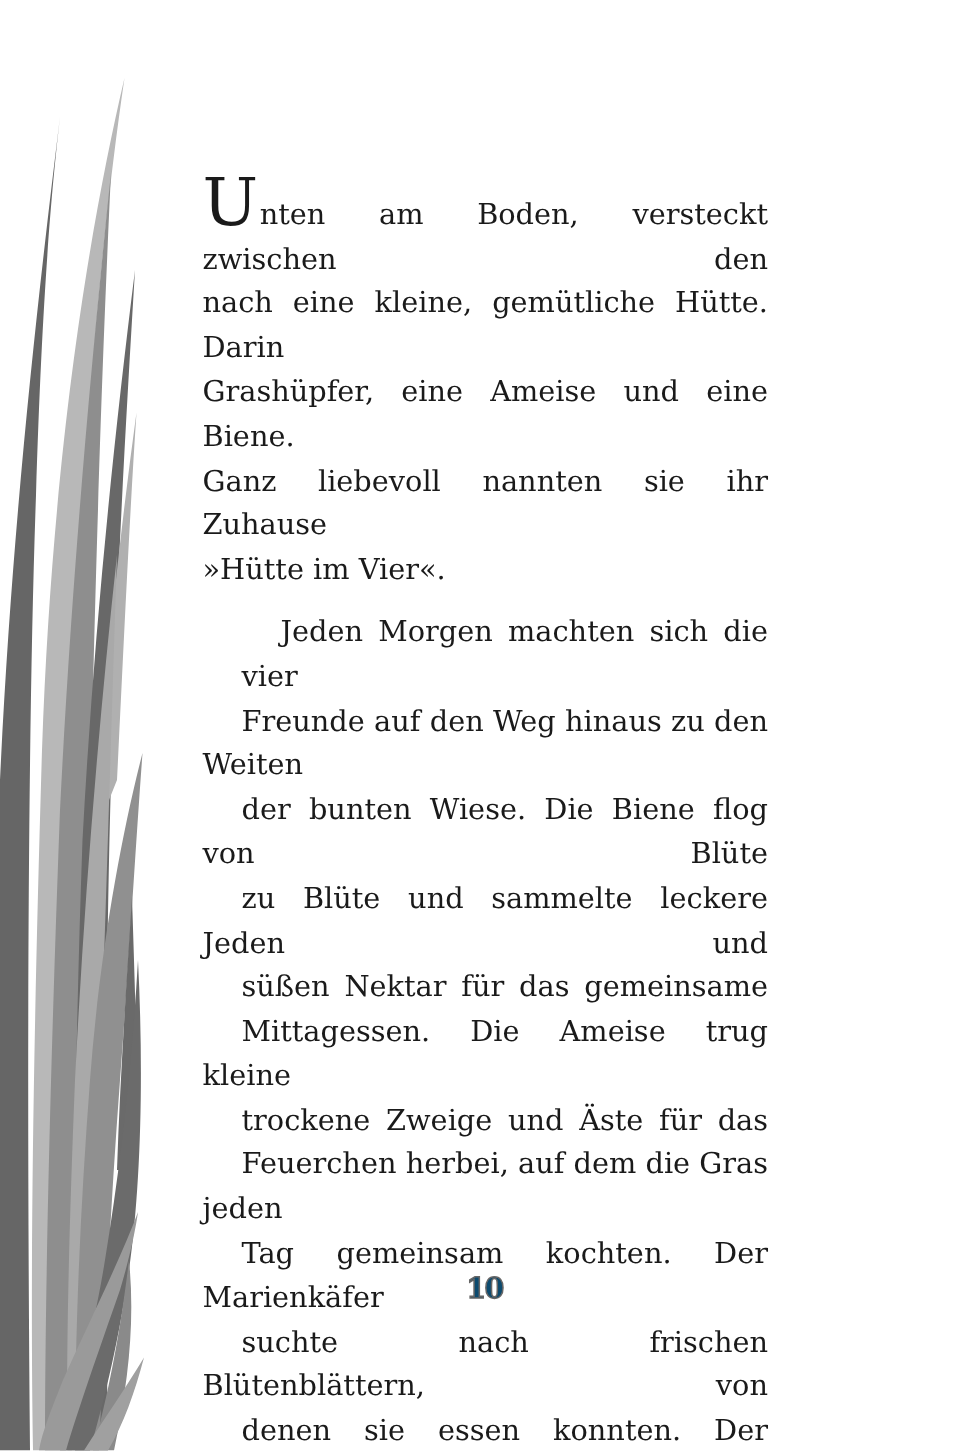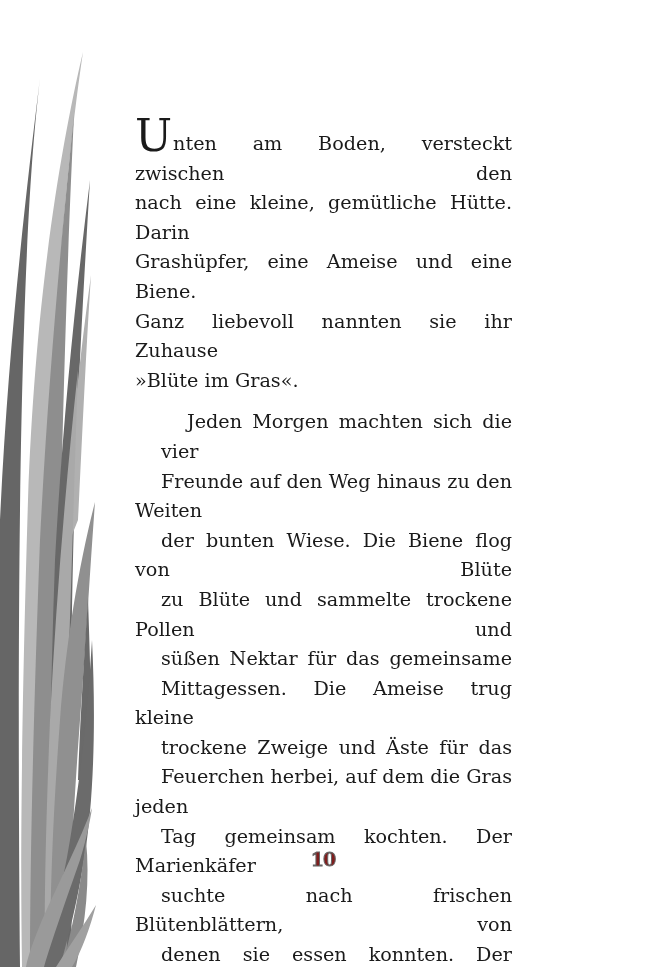--- a/index.html
+++ b/index.html
@@ -46,21 +46,21 @@
     }
     .page-number {
       position: absolute;
       left: 300px;
       top: 848px;
       width: 46px;
       text-align: center;
       font-family: "DejaVu Serif", serif;
       font-size: 19px;
       font-weight: bold;
-      color: #7f1d1d;
+      color: #0c4a6e;
       -webkit-text-stroke: 1px #666;
       letter-spacing: -1px;
     }
     .justify-line {
       display: block;
       text-align-last: justify;
     }
     .last-line {
       display: block;
       text-align-last: left;
@@ -94,27 +94,27 @@
   <path d="M86 840 C90 880 86 920 76 967 L62 967 C72 930 80 890 86 840 Z" fill="#8a8a8a"></path>
   <path d="M96 905 C84 925 70 945 56 967 L72 967 C82 950 90 928 96 905 Z" fill="#a0a0a0"></path>
 </svg>
 
 <div class="text-block">
   <p>
     <span class="justify-line"><span class="dropcap">U</span><span>nten am Boden, versteckt zwischen den</span></span>
     <span class="justify-line">nach eine kleine, gemütliche Hütte. Darin</span>
     <span class="justify-line">Grashüpfer, eine Ameise und eine Biene.</span>
     <span class="justify-line">Ganz liebevoll nannten sie ihr Zuhause</span>
-    <span class="last-line">»Blüte im Gras«.</span>
+    <span class="last-line">»Hütte im Vier«.</span>
   </p>
   <p class="indent">
     <span class="justify-line" style="padding-left:26px;">Jeden Morgen machten sich die vier</span>
     <span class="justify-line">Freunde auf den Weg hinaus zu den Weiten</span>
     <span class="justify-line">der bunten Wiese. Die Biene flog von Blüte</span>
-    <span class="justify-line">zu Blüte und sammelte trockene Pollen und</span>
+    <span class="justify-line">zu Blüte und sammelte leckere Jeden und</span>
     <span class="justify-line">süßen Nektar für das gemeinsame</span>
     <span class="justify-line">Mittagessen. Die Ameise trug kleine</span>
     <span class="justify-line">trockene Zweige und Äste für das</span>
     <span class="justify-line">Feuerchen herbei, auf dem die Gras jeden</span>
     <span class="justify-line">Tag gemeinsam kochten. Der Marienkäfer</span>
     <span class="justify-line">suchte nach frischen Blütenblättern, von</span>
     <span class="justify-line">denen sie essen konnten. Der Grashüpfer</span>
 
   </p>
 

